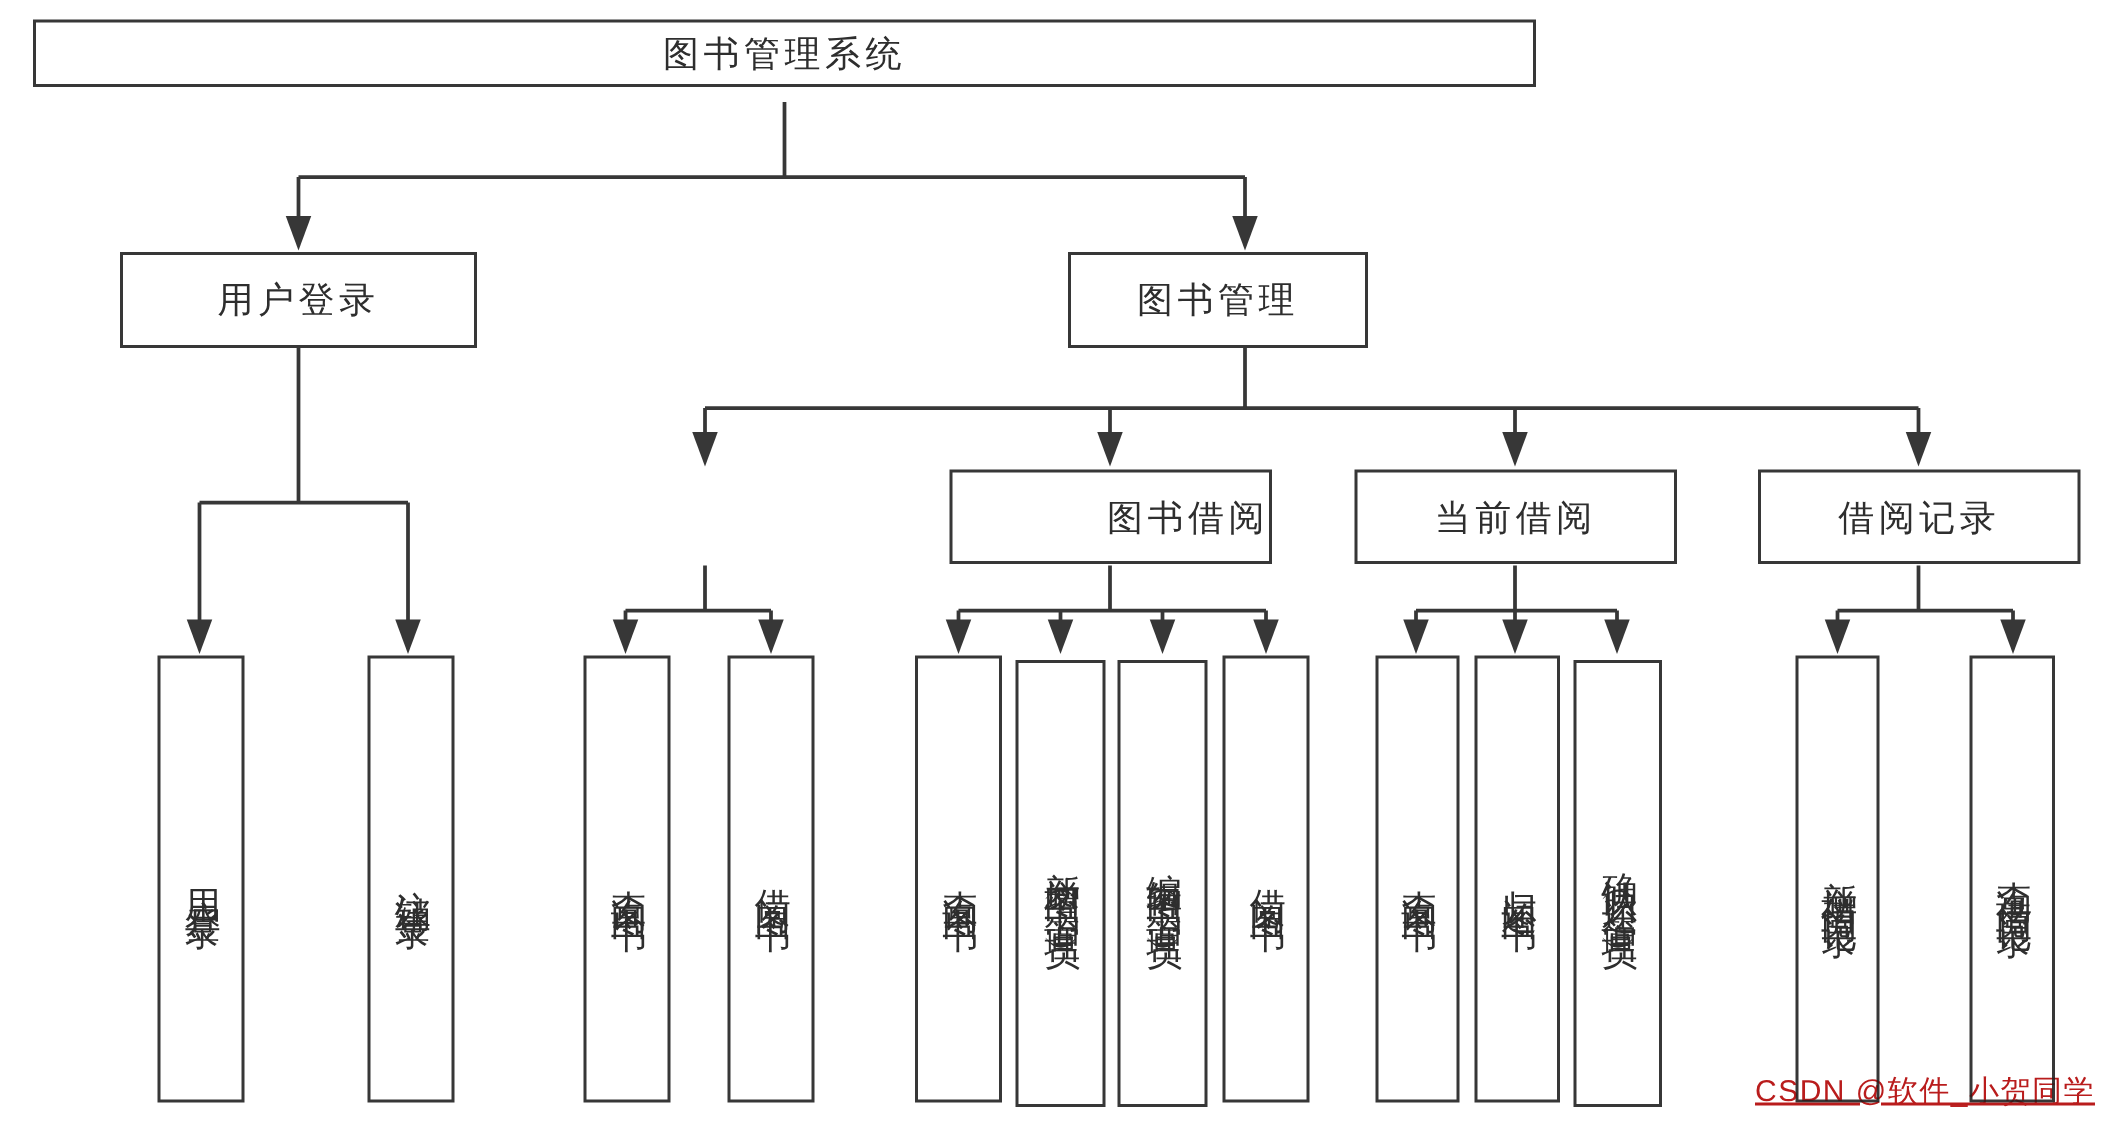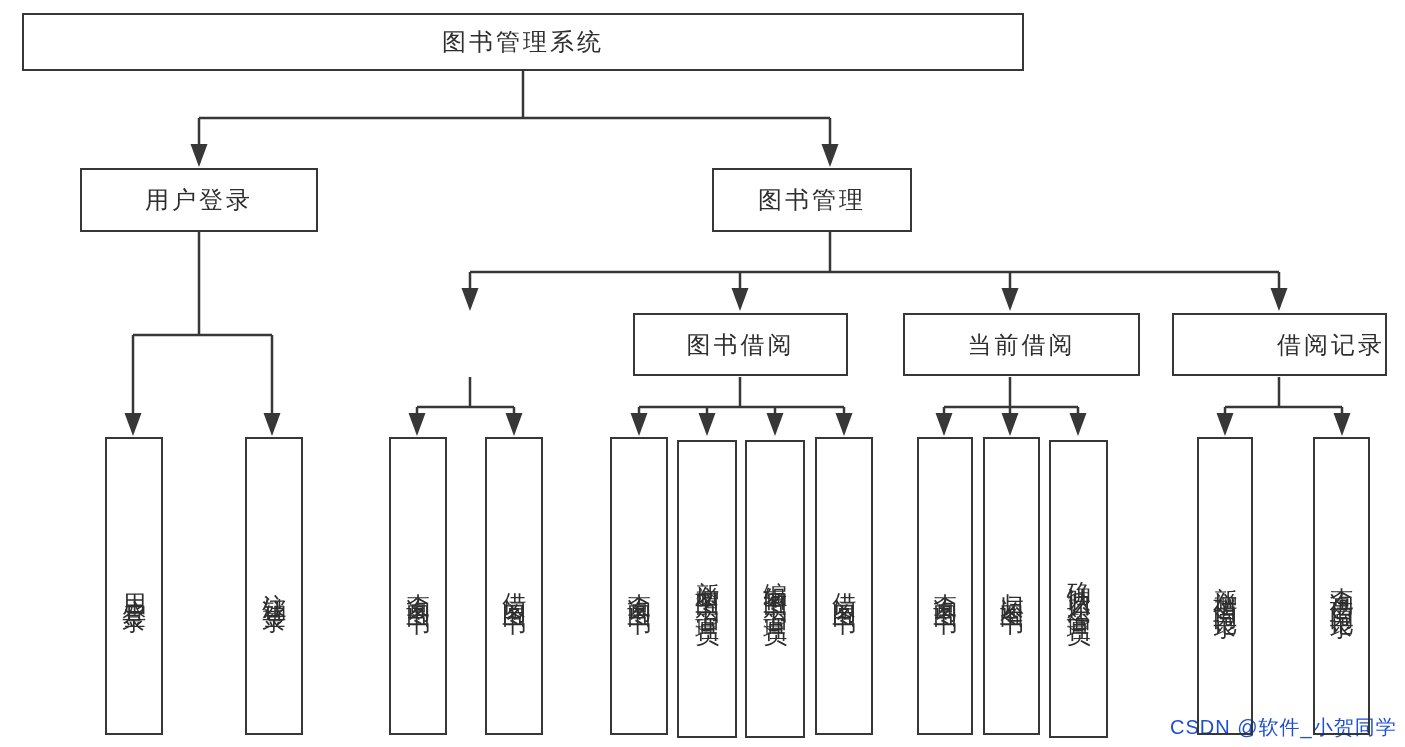--- a/index.html
+++ b/index.html
@@ -46,23 +46,24 @@
     letter-spacing: 6px;
     line-height: 1.1;
     white-space: nowrap;
   }
   .watermark {
     position: absolute;
     left: 1170px;
     top: 714px;
     font-size: 20px;
     letter-spacing: 1px;
-    color: #1d4ed8;
+    color: #b91c1c;
     white-space: nowrap;
     mix-blend-mode: darken;
+    text-decoration: underline;
   }
 </style>
 </head>
 <body>
 
 <div class="canvas">
 
   <svg class="connectors" width="1405" height="747" viewBox="0 0 1405 747">
     <g stroke="#373737" stroke-width="2.5" fill="none">
       <path d="M523,68 V118 M199,118 H830 M199,118 V147 M830,118 V147"></path>
@@ -89,38 +90,38 @@
       <polygon points="775,436 766.5,413 783.5,413"></polygon>
       <polygon points="844,436 835.5,413 852.5,413"></polygon>
       <polygon points="944,436 935.5,413 952.5,413"></polygon>
       <polygon points="1010,436 1001.5,413 1018.5,413"></polygon>
       <polygon points="1078,436 1069.5,413 1086.5,413"></polygon>
       <polygon points="1225,436 1216.5,413 1233.5,413"></polygon>
       <polygon points="1342,436 1333.5,413 1350.5,413"></polygon>
     </g>
   </svg>
 
-  <div class="hbox" style="left:22px; top:13px; width:1002px; height:58px;">
+  <div class="hbox" style="left:22px; top:13px; width:1002px; height:45px;">
     <span>图书管理系统</span>
   </div>
 
   <div class="hbox" style="left:80px; top:168px; width:238px; height:64px;">
     <span>用户登录</span>
   </div>
   <div class="hbox" style="left:712px; top:168px; width:200px; height:64px;">
     <span>图书管理</span>
   </div>
 
-  <div class="hbox" style="left:633px; top:313px; width:215px; height:63px;">
+  <div class="hbox" style="left:633px; top:313px; width:215px; height:63px;justify-content:flex-end;">
     <span>图书借阅</span>
   </div>
-  <div class="hbox" style="left:903px; top:313px; width:237px; height:63px;">
+  <div class="hbox" style="left:903px; top:313px; width:215px; height:63px;">
     <span>当前借阅</span>
   </div>
-  <div class="hbox" style="left:1172px; top:313px; width:215px; height:63px;justify-content:flex-end;">
+  <div class="hbox" style="left:1172px; top:313px; width:215px; height:63px;">
     <span>借阅记录</span>
   </div>
 
   <div class="vbox" style="left:105px;">
     <span class="vlbl">用户登录</span>
   </div>
   <div class="vbox" style="left:245px;">
     <span class="vlbl">注销登录</span>
   </div>
 

